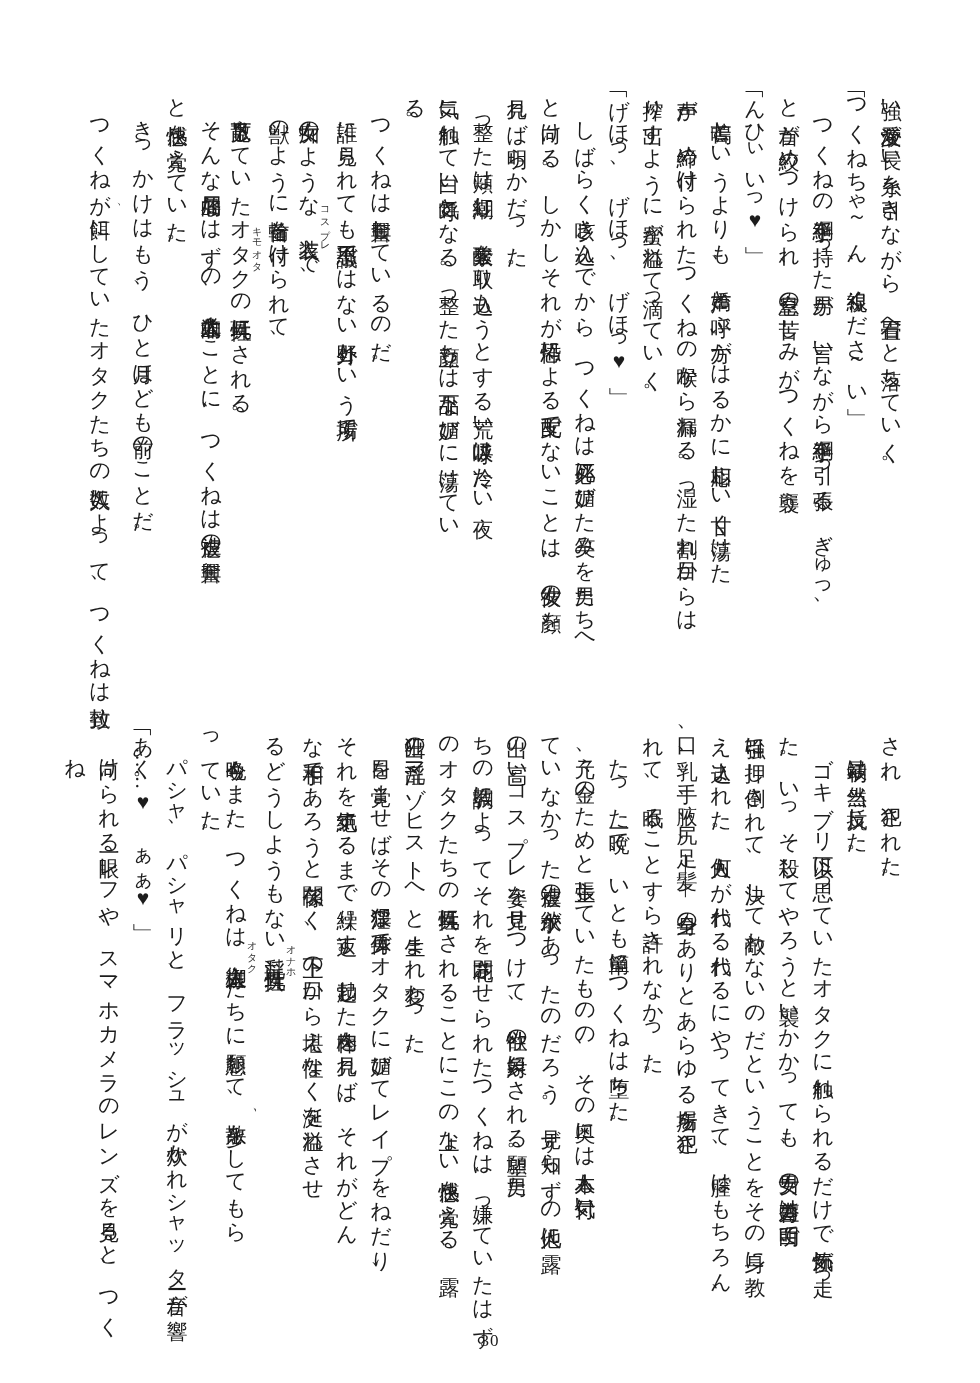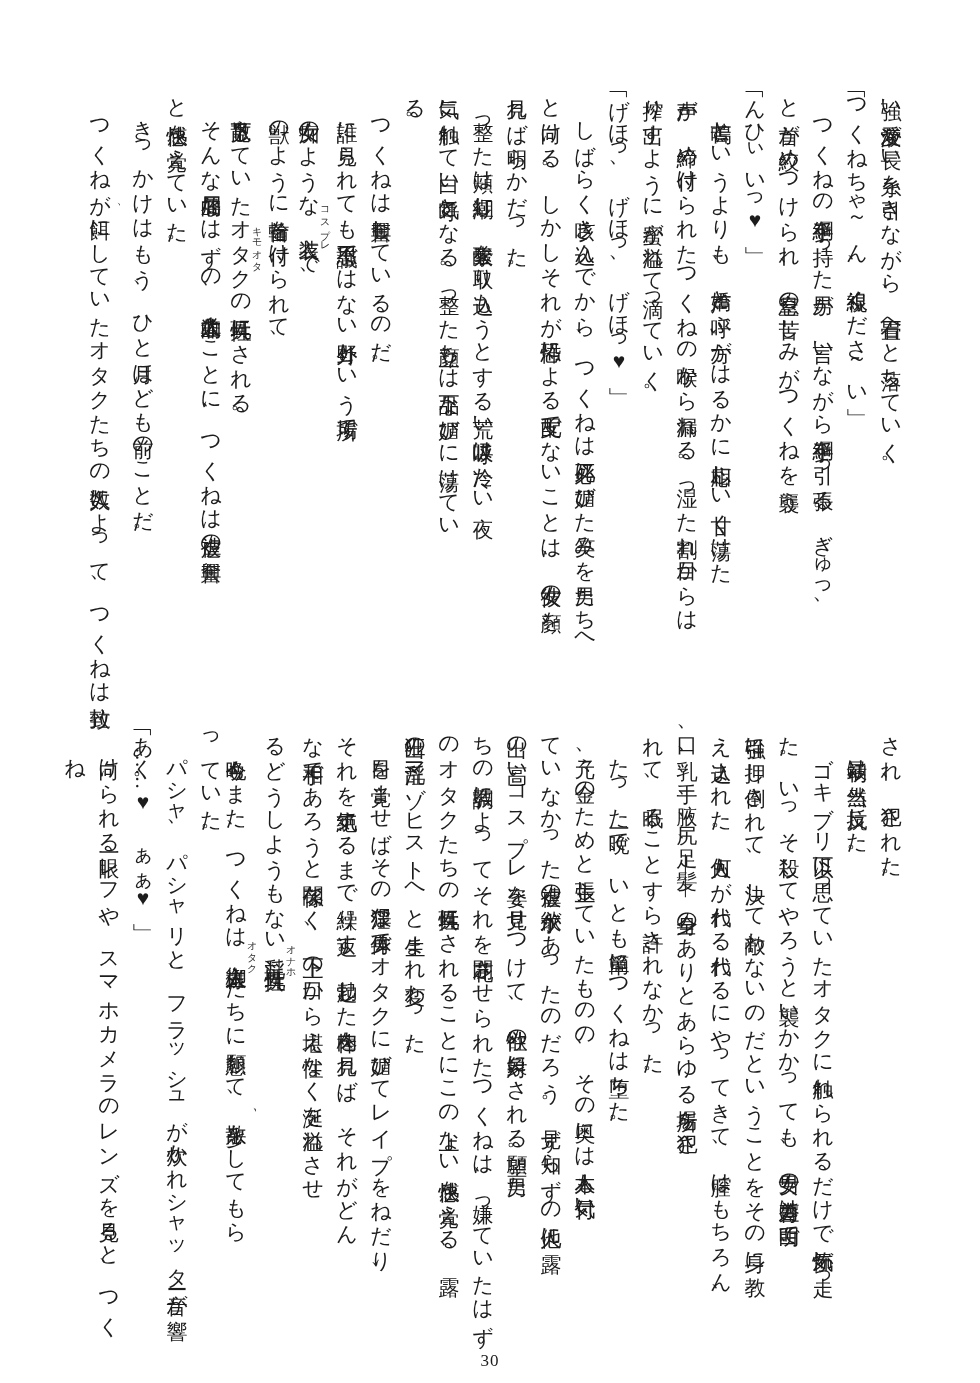--- a/index.html
+++ b/index.html
@@ -42,21 +42,20 @@
     text-emphasis: filled sesame #1c1c1c;
   }
   .page-number {
     position: absolute;
     top: 1331px;
     left: 0;
     width: 100%;
     text-align: center;
     font-size: 17px;
     letter-spacing: 1px;
-    margin-top: 20px;
   }
 </style>
 </head>
 <body>
 
 <div class="page">
   <div id="block-top" class="vblock">
       <div class="line"><span>強い愛液が長い糸を引きながら、石畳へと落ちていく。</span></div>
       <div class="line"><span>「つくねちゃ～ん、視線くださ～い」</span></div>
       <div class="line indent"><span>つくねの手綱を持った男が、言いながら手綱を引っ張る。ぎゅっ、</span></div>

